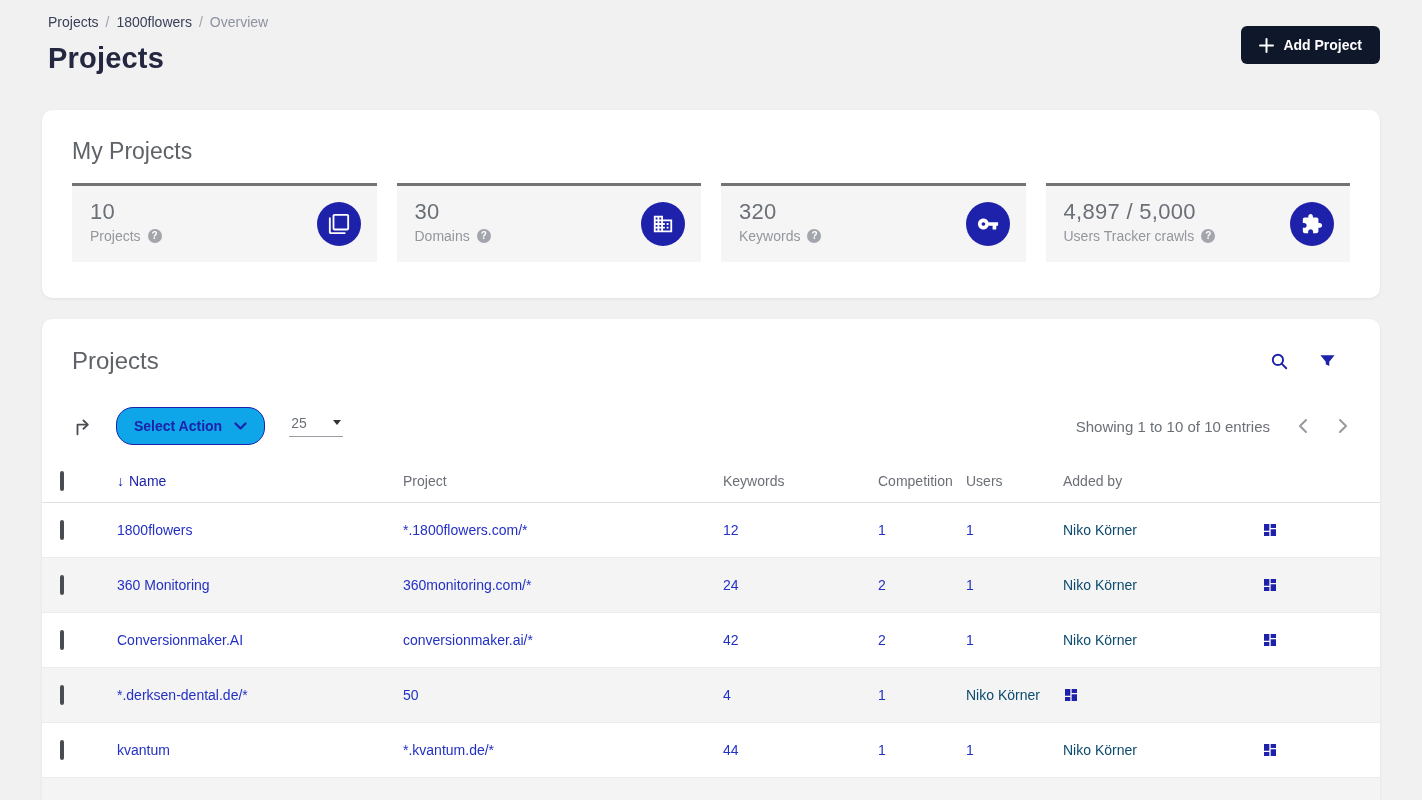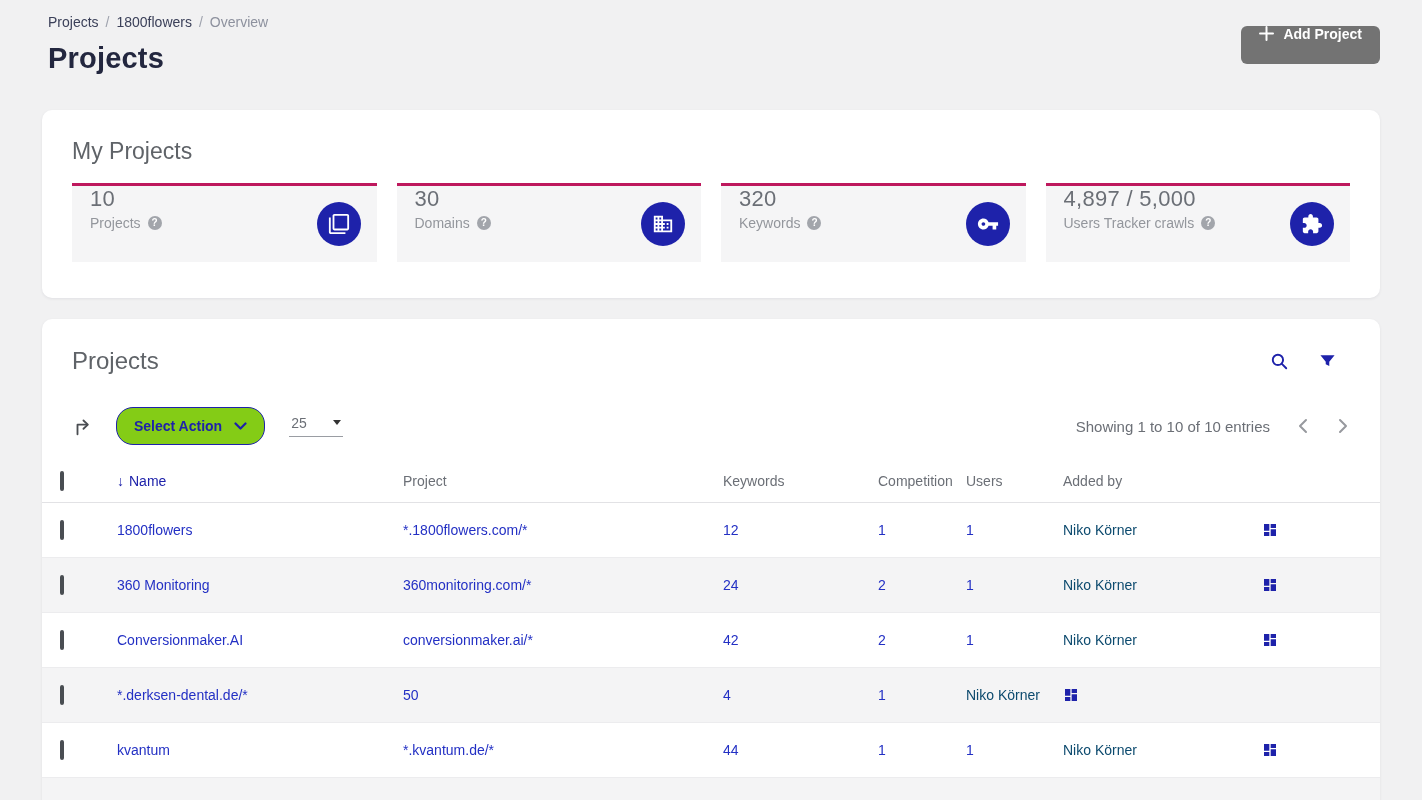--- a/index.html
+++ b/index.html
@@ -11,36 +11,36 @@
   }
   
   .page-header { position: relative; padding: 14px 48px 0 48px; }
   .breadcrumb { font-size: 14px; display: flex; gap: 7px; align-items: center; }
   .breadcrumb .crumb-link { color: #3b4059; font-weight: 500; cursor: pointer; }
   .breadcrumb .crumb-sep { color: #9ea2ad; }
   .breadcrumb .crumb-current { color: #8d919e; }
   .page-title { margin-top: 12px; font-size: 29px; font-weight: 600; color: #23273f; letter-spacing: .2px; }
   .add-project-btn {
     position: absolute; right: 42px; top: 26px;
-    background: #737373; color: #fff; border: none; border-radius: 6px;
+    background: #0f172a; color: #fff; border: none; border-radius: 6px;
     height: 38px; padding: 0 18px; font-size: 14px; font-weight: 600;
-    display: flex; gap: 9px; cursor: pointer;
+    display: flex; align-items: center; gap: 9px; cursor: pointer;
     font-family: inherit;
   }
   
   .card {
     background: #fff; border-radius: 10px; margin: 0 42px;
     box-shadow: 0 1px 3px rgba(40,40,60,.08);
   }
   .stats-card { margin-top: 35px; padding: 28px 30px 36px 30px; }
   .card-heading { font-size: 23px; font-weight: 400; color: #5f6368; }
   .stats-grid { margin-top: 18px; display: grid; grid-template-columns: repeat(4, 1fr); gap: 20px; }
   .stat-tile {
-    position: relative; background: #f5f5f6; border-top: 3px solid #be185d;
-    padding: 0 16px 15px 18px; min-height: 79px;
+    position: relative; background: #f5f5f6; border-top: 3px solid #737373;
+    padding: 13px 16px 15px 18px; min-height: 79px;
   }
   .stat-value { font-size: 22px; color: #6b6f76; letter-spacing: .3px; }
   .stat-label { margin-top: 3px; font-size: 14px; color: #93969c; display: flex; align-items: center; gap: 7px; }
   .help-badge {
     display: inline-flex; width: 14px; height: 14px; border-radius: 50%;
     background: #a2a5ab; color: #fff; font-size: 10px; font-weight: bold;
     align-items: center; justify-content: center; line-height: 1;
   }
   .stat-icon-circle {
     position: absolute; right: 16px; top: 50%; transform: translateY(-50%);
@@ -50,21 +50,21 @@
   .stat-icon-circle svg { width: 22px; height: 22px; fill: #fff; }
   
   .table-card { margin-top: 21px; padding-top: 28px; height: 520px; border-radius: 10px 10px 0 0; }
   .table-card-head { display: flex; align-items: center; padding: 0 44px 0 30px; }
   .table-card-head .card-heading { font-size: 24px; }
   .head-icons { margin-left: auto; display: flex; gap: 30px; align-items: center; }
   .head-icons svg { cursor: pointer; }
   .action-bar { margin-top: 32px; padding: 0 30px; display: flex; align-items: center; }
   .forward-icon { cursor: pointer; }
   .select-action-btn {
-    margin-left: 22px; background: #84cc16; border: 1px solid #1e22aa; color: #1e22aa;
+    margin-left: 22px; background: #0ea5e9; border: 1px solid #1e22aa; color: #1e22aa;
     border-radius: 17px; height: 38px; padding: 0 17px; font-size: 14px; font-weight: 600;
     display: flex; align-items: center; gap: 12px; cursor: pointer; font-family: inherit;
   }
   .page-size-select {
     margin-left: 24px; width: 54px; border-bottom: 1px solid #9a9da3;
     color: #6b6f76; font-size: 14px; padding: 0 4px 5px 2px;
     display: flex; align-items: flex-start; cursor: pointer; position: relative;
   }
   .page-size-select .caret {
     position: absolute; right: 2px; top: 5px;

